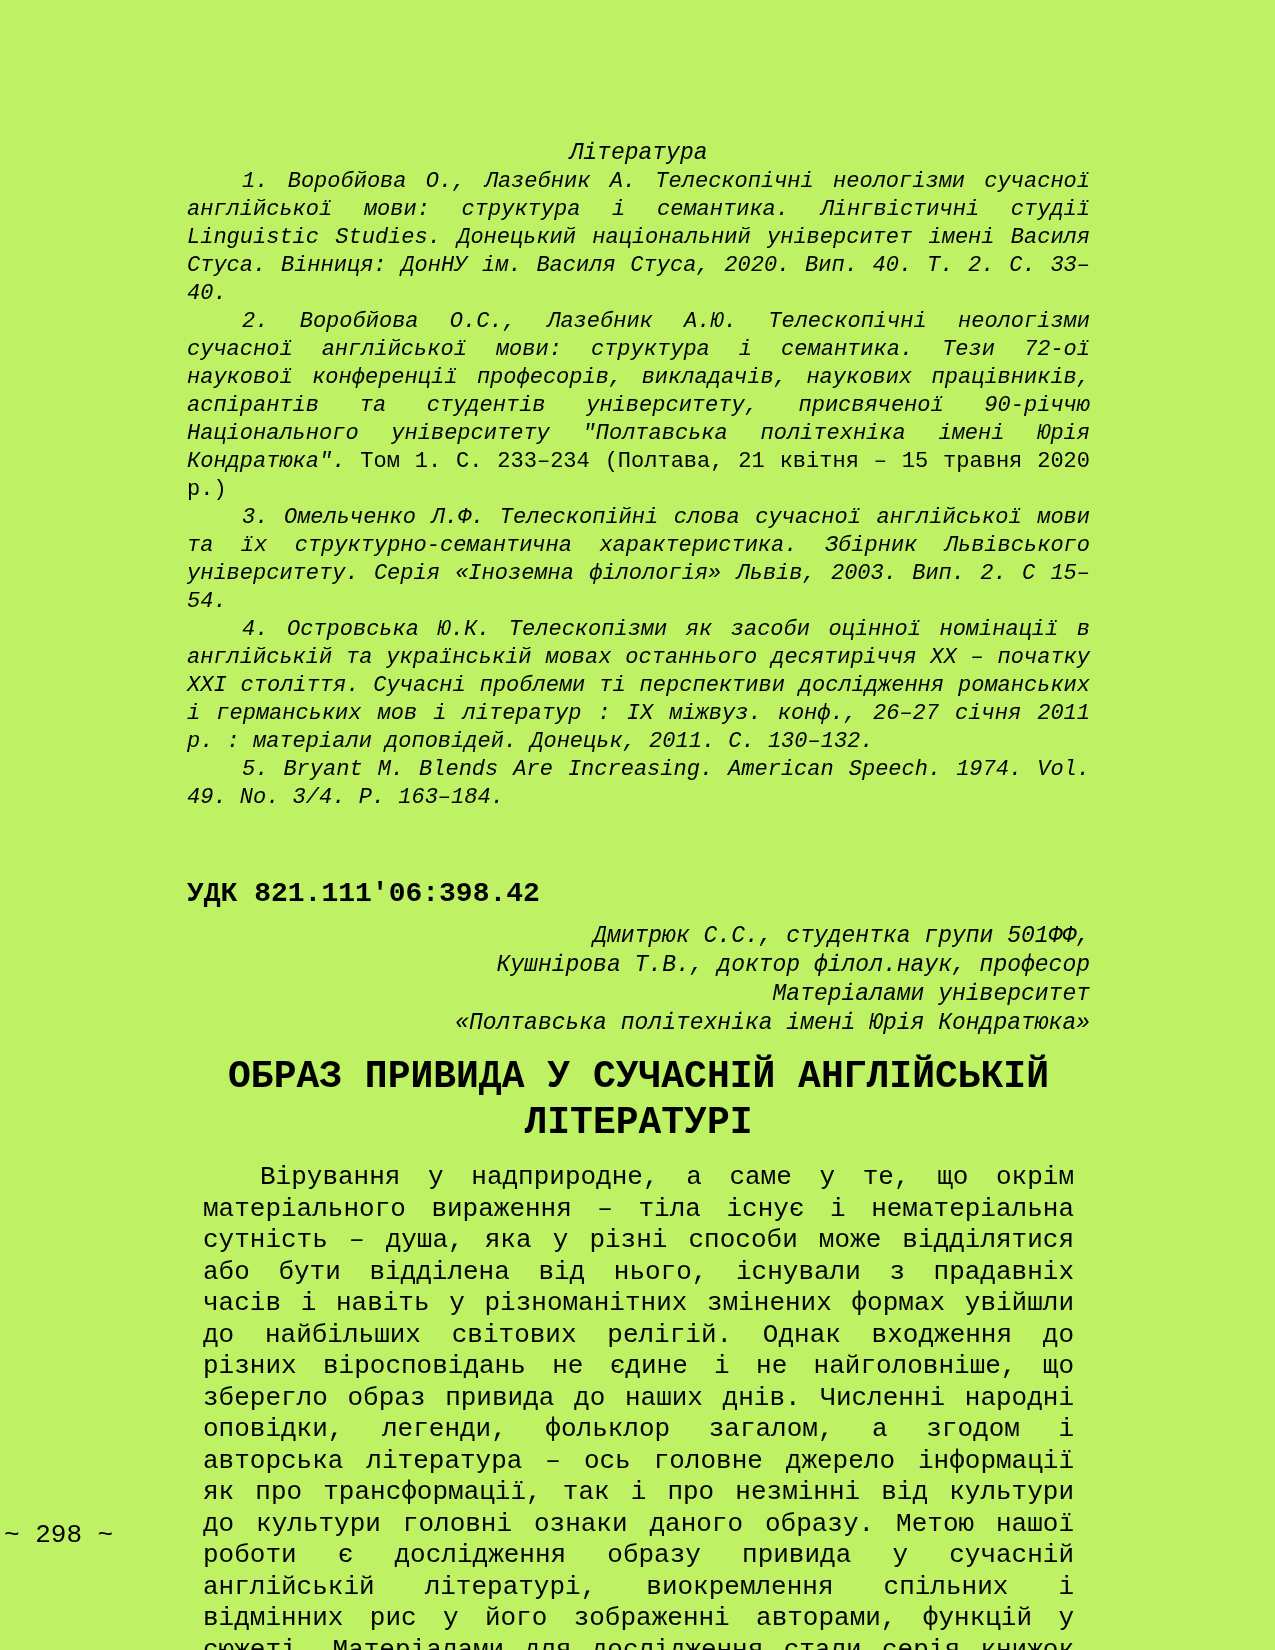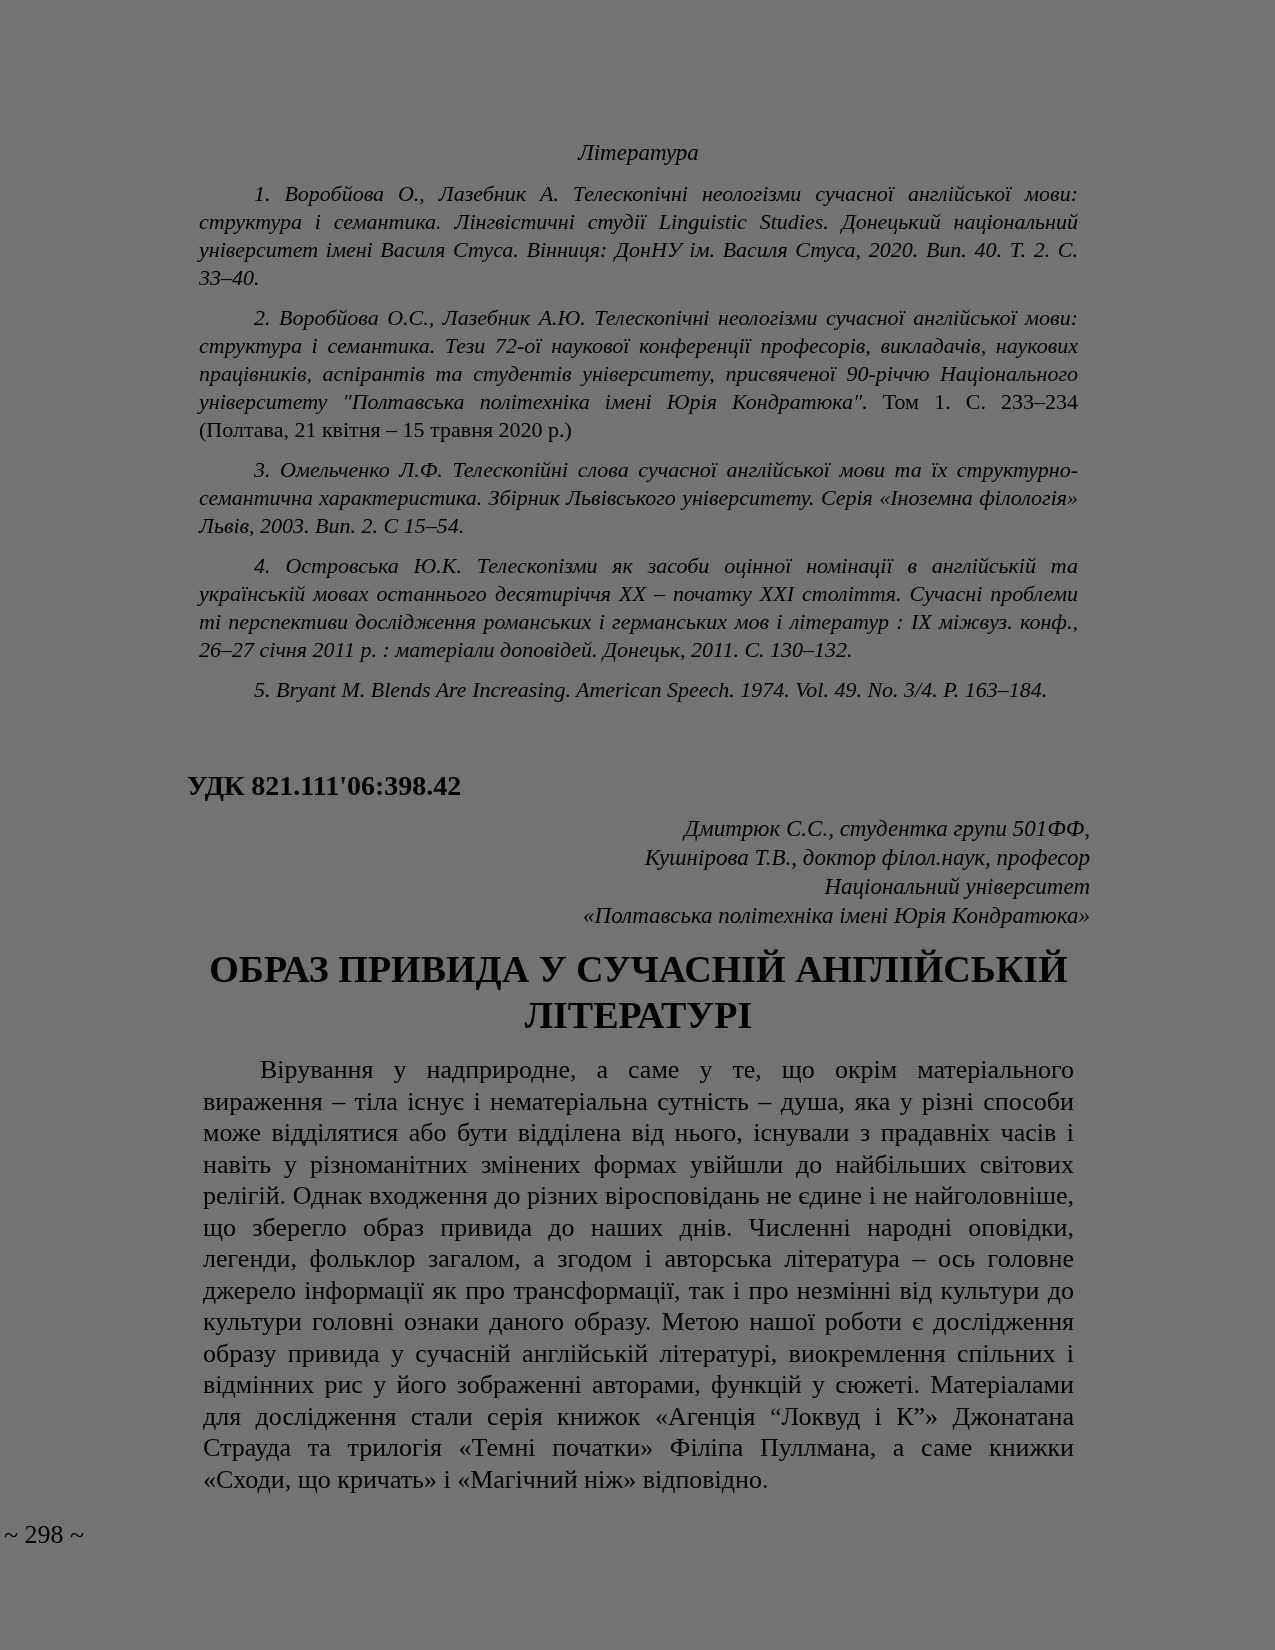--- a/index.html
+++ b/index.html
@@ -5,38 +5,38 @@
   html, body {
     margin: 0;
     padding: 0;
     background: #e8e8e8;
   }
   .page {
     position: relative;
     width: 1275px;
     height: 1650px;
     margin: 0 auto;
-    background: #737373;
+    background: #bef264;
     color: #000000;
-    font-family: Liberation Serif, serif;
+    font-family: Liberation Mono, monospace;
     box-sizing: border-box;
     padding: 138px 185px 0 187px;
     overflow: hidden;
   }
   
   .ref-heading {
     margin: 0;
     font-size: 23px;
     line-height: 30px;
     font-style: italic;
     font-weight: normal;
     text-align: center;
   }
   .ref {
-    margin: 12px;
+    margin: 0;
     font-size: 22px;
     line-height: 28px;
     text-align: justify;
     text-indent: 55px;
   }
   .seg-italic { font-style: italic; }
   .seg-normal { font-style: normal; }
   
   .udc {
     margin: 66px 0 0 0;
@@ -97,21 +97,21 @@
 
     <p class="ref"><span class="seg-italic">5. Bryant M. Blends Are Increasing. American Speech. 1974. Vol. 49. No. 3/4. P. 163–184.</span></p>
   </section>
 
   <section>
     <p class="udc">УДК 821.111'06:398.42</p>
 
     <div class="authors">
       <p>Дмитрюк С.С., студентка групи 501ФФ,</p>
       <p>Кушнірова Т.В., доктор філол.наук, професор</p>
-      <p>Національний університет</p>
+      <p>Матеріалами університет</p>
       <p>«Полтавська політехніка імені Юрія Кондратюка»</p>
     </div>
 
     <h1 class="article-title">ОБРАЗ ПРИВИДА У СУЧАСНІЙ АНГЛІЙСЬКІЙ ЛІТЕРАТУРІ</h1>
 
     <p class="body-par first">Вірування у надприродне, а саме у те, що окрім матеріального вираження – тіла існує і нематеріальна сутність – душа, яка у різні способи може відділятися або бути відділена від нього, існували з прадавніх часів і навіть у різноманітних змінених формах увійшли до найбільших світових релігій. Однак входження до різних віросповідань не єдине і не найголовніше, що зберегло образ привида до наших днів. Численні народні оповідки, легенди, фольклор загалом, а згодом і авторська література – ось головне джерело інформації як про трансформації, так і про незмінні від культури до культури головні ознаки даного образу. Метою нашої роботи є дослідження образу привида у сучасній англійській літературі, виокремлення спільних і відмінних рис у його зображенні авторами, функцій у сюжеті. Матеріалами для дослідження стали серія книжок «Агенція “Локвуд і К”» Джонатана Страуда та трилогія «Темні початки» Філіпа Пуллмана, а саме книжки «Сходи, що кричать» і «Магічний ніж» відповідно.</p>
   </section>
 
   <footer class="pagenum">~ 298 ~</footer>
 

